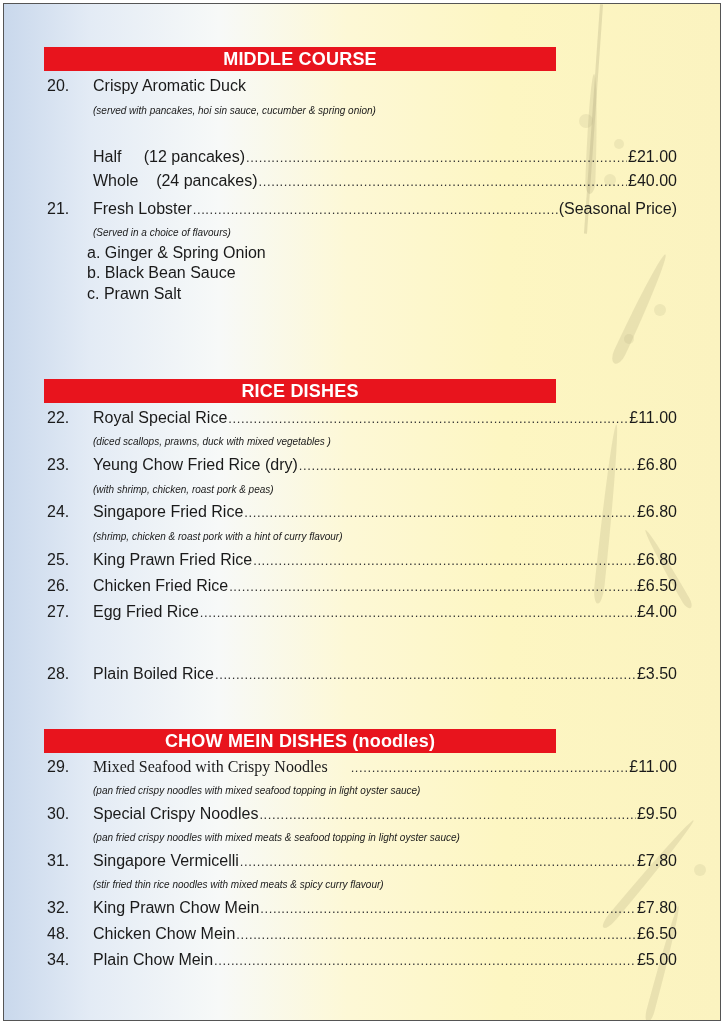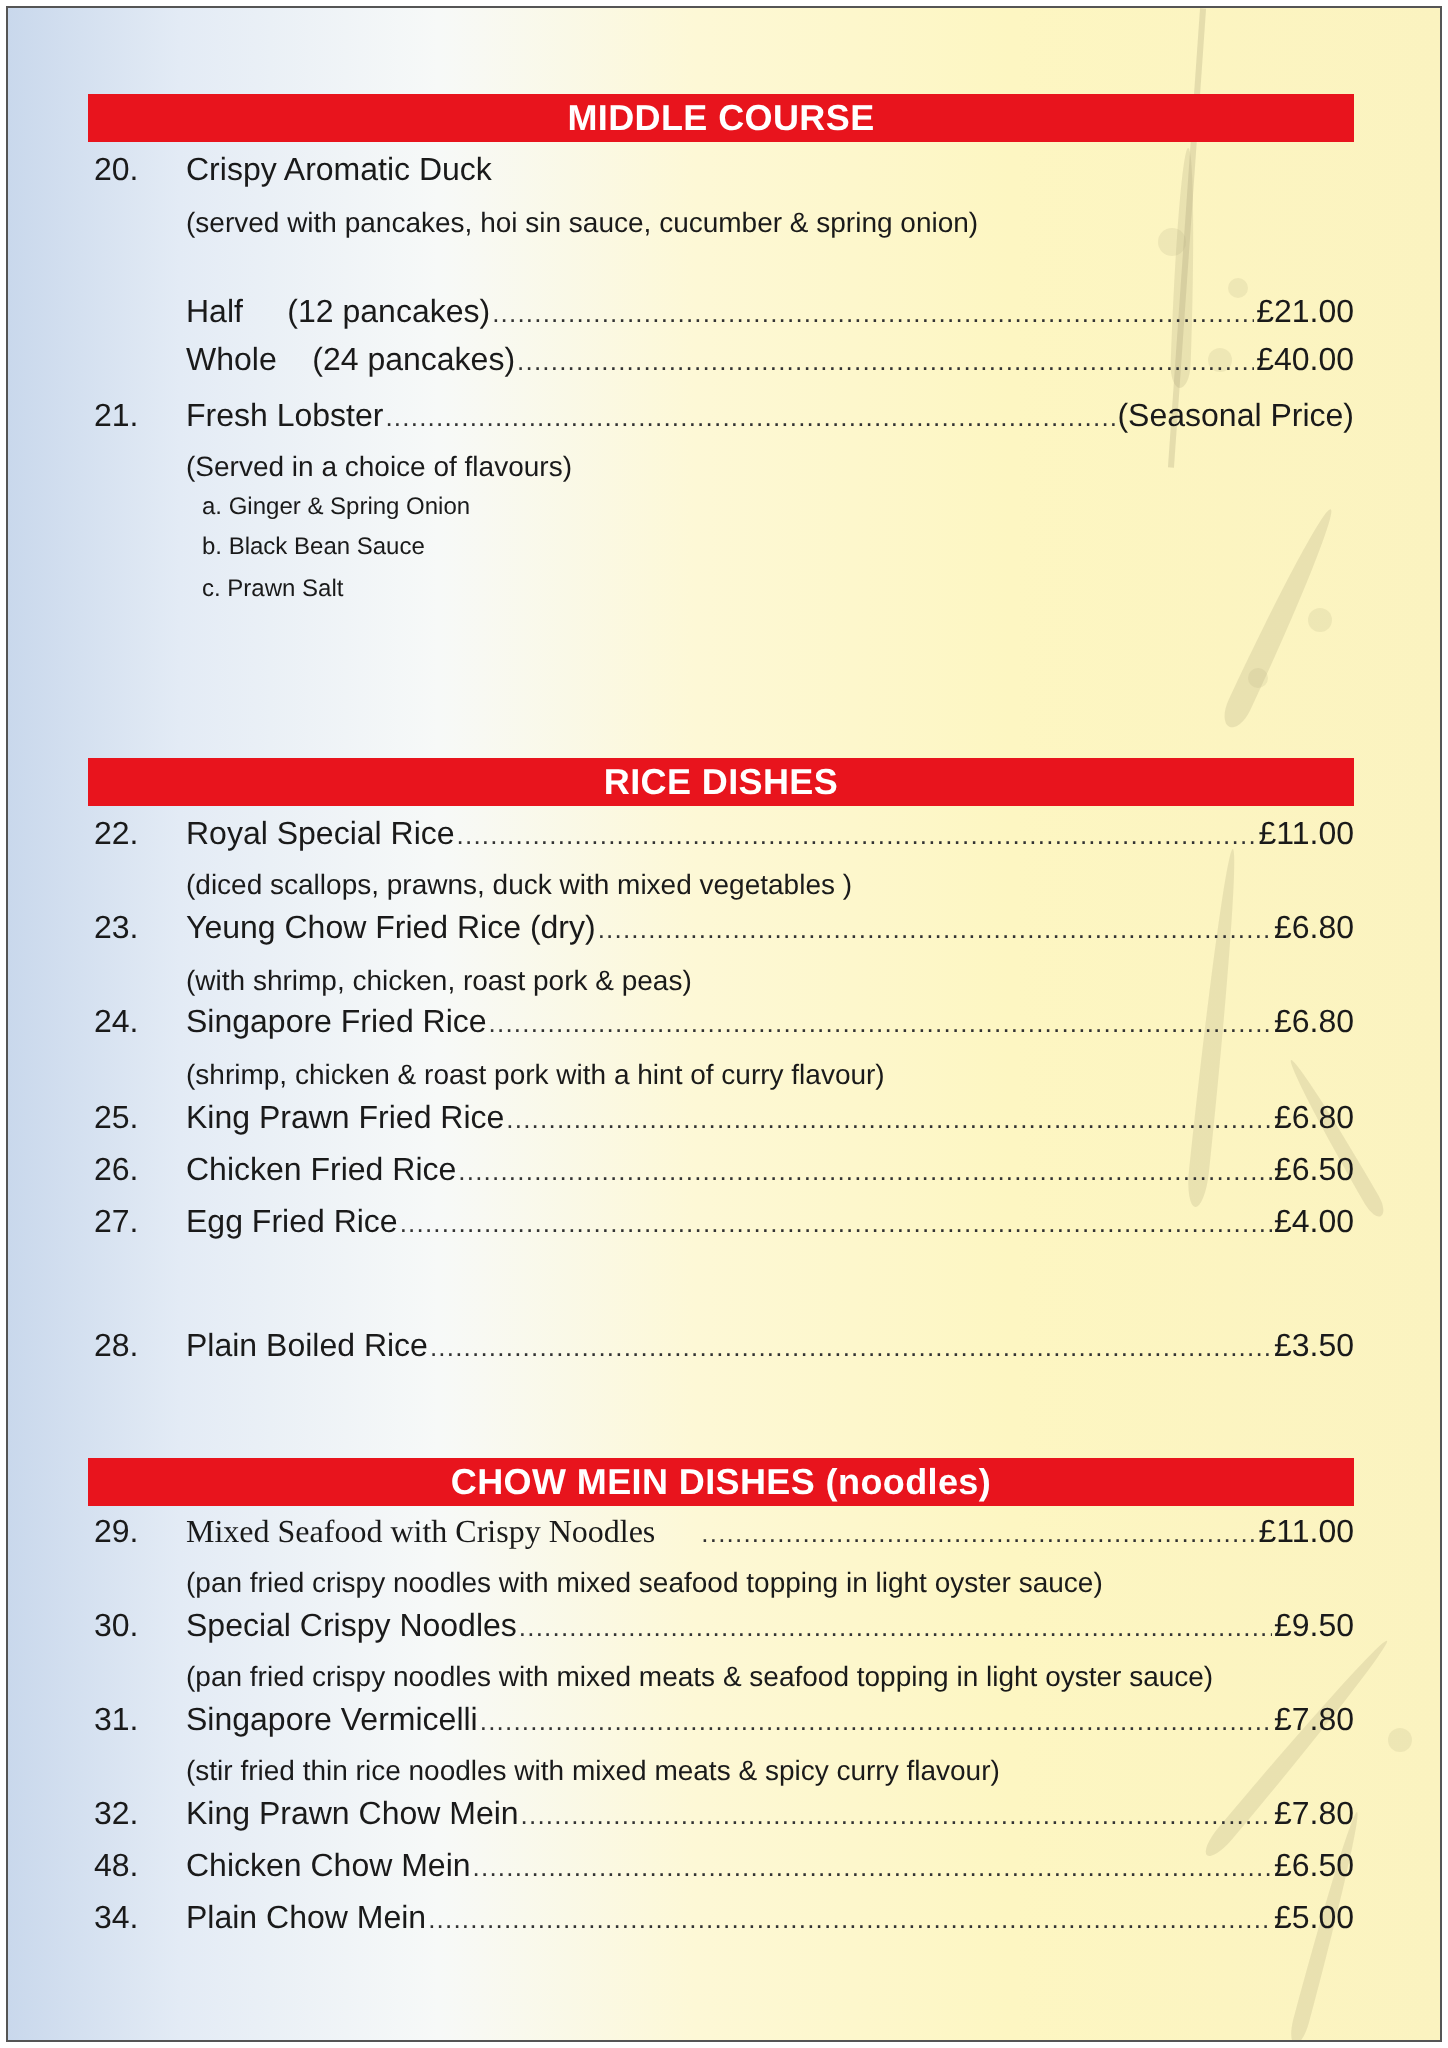--- a/index.html
+++ b/index.html
@@ -23,21 +23,21 @@
     pointer-events: none;
   }
   .stem {
     position: absolute; background: rgba(160,150,110,0.25); pointer-events: none;
   }
   .dot {
     position: absolute; border-radius: 50%; background: rgba(180,170,130,0.18);
     pointer-events: none;
   }
   .section-bar {
-    position: absolute; left: 40px; width: 633px; height: 24px;
+    position: absolute; left: 40px; width: 512px; height: 24px;
     background: #e8141d;
     color: #ffffff; font-weight: bold; font-size: 18px;
     text-align: center; line-height: 25px; letter-spacing: 0.2px;
   }
   .row {
     position: absolute; left: 40px; width: 633px; height: 22px;
     font-size: 16px; line-height: 22px; white-space: nowrap;
   }
   .num { position: absolute; left: 3px; top: 0; }
   .line {
@@ -48,25 +48,25 @@
   .dots {
     flex: 1 1 auto; overflow: hidden; white-space: nowrap;
     letter-spacing: 0.6px; margin: 0 1px; color: #333;
     font-size: 13px;
   }
   .dots::before {
     content: "....................................................................................................................................................................................................................";
   }
   .price { flex: 0 0 auto; }
   .desc {
-    position: absolute; left: 89px; font-size: 14px; 
+    position: absolute; left: 89px; font-size: 10px; font-style: italic;
     line-height: 18px; white-space: nowrap; color: #1a1a1a;
   }
   .plain {
-    position: absolute; left: 97px; font-size: 12px; line-height: 20px; white-space: nowrap;
+    position: absolute; left: 83px; font-size: 16px; line-height: 20px; white-space: nowrap;
   }
 </style>
 </head>
 <body>
 
 <div class="page">
 
   <div class="stem" style="left:588px; top:0; width:3px; height:230px; transform:rotate(4deg);"></div>
   <div class="leaf" style="left:583px; top:70px; width:10px; height:120px; transform:rotate(2deg);"></div>
   <div class="leaf" style="left:630px; top:245px; width:12px; height:120px; transform:rotate(25deg);"></div>

